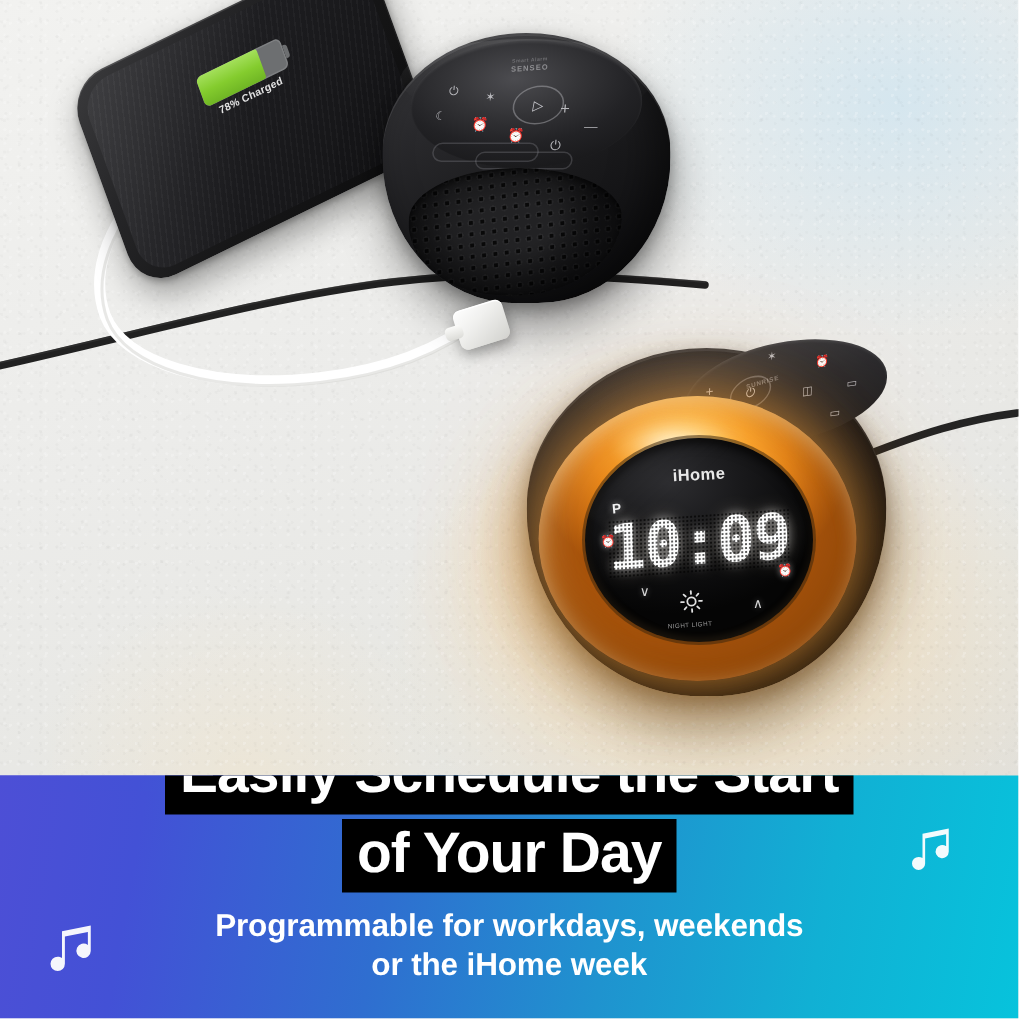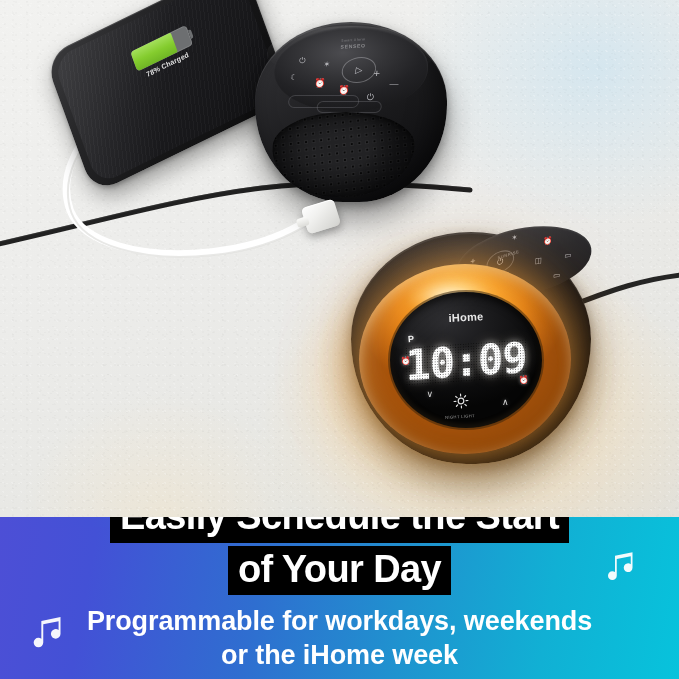--- a/index.html
+++ b/index.html
@@ -425,21 +425,21 @@
   .hl-2 { margin-top:3px; }
 
   .sub-wrap {
     position:absolute;
     left:0; right:0; top:88px;
     text-align:center;
     color:#ffffff;
   }
   .sub-line {
     display:block;
-    font-size:27px;
+    font-size:21px;
     font-weight:bold;
     letter-spacing:-.1px;
     line-height:1.25;
   }
 </style>
 </head>
 <body>
 
 <div class="scene">
 

